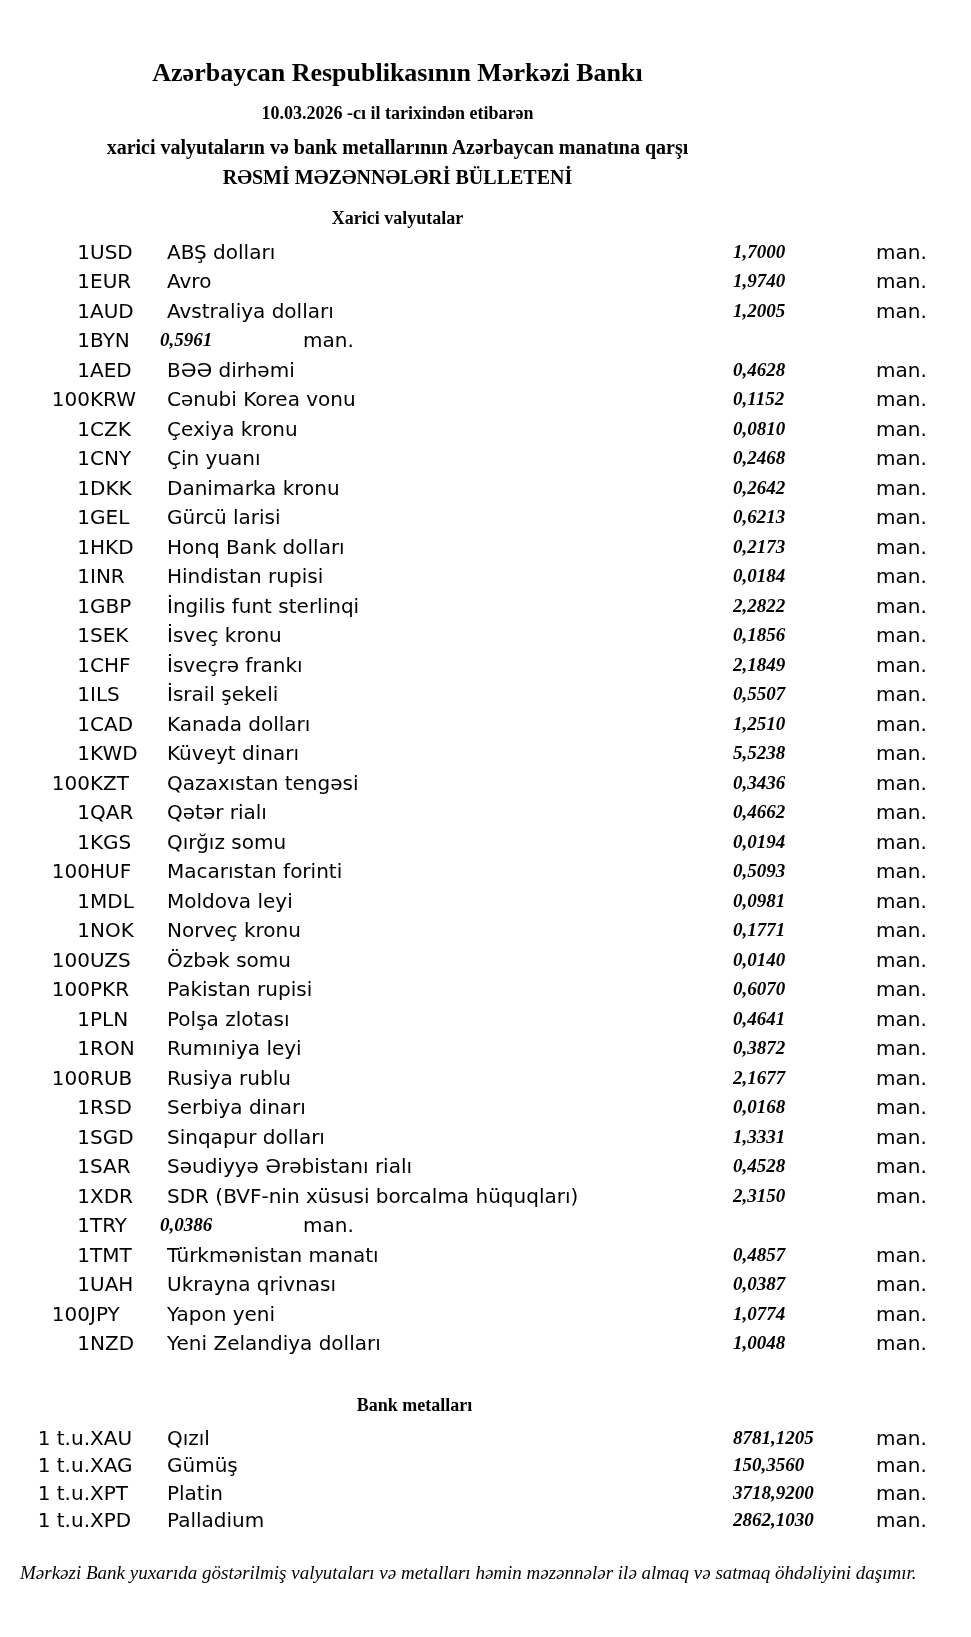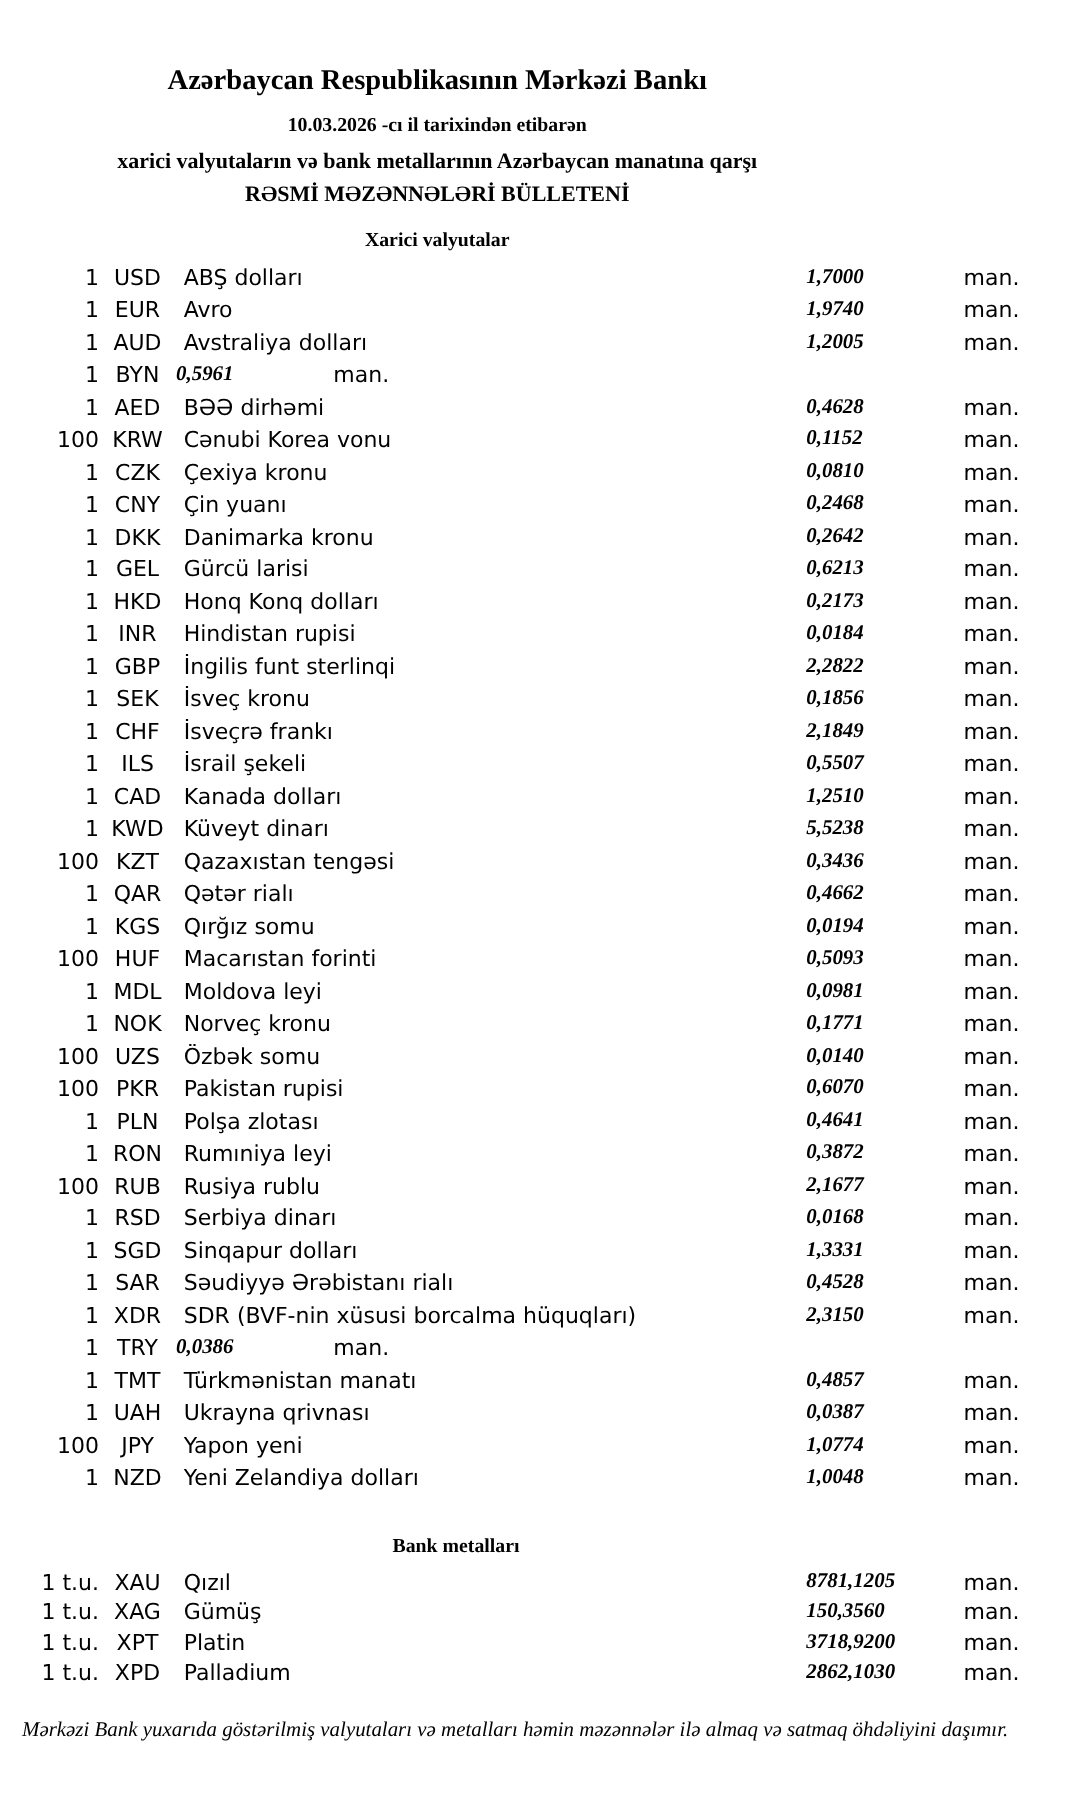--- a/index.html
+++ b/index.html
@@ -37,21 +37,21 @@
 
   .row { display: flex; align-items: center; }
   .fx-table .row     { height: 29.5px; }
   .metals-table .row { height: 27.5px; }
 
   .qty  {
     width: 90px; text-align: right;
     font-size: 20px; white-space: nowrap;
   }
   .code {
-    width: 70px; text-align: center;
+    width: 70px; 
     font-size: 20px; white-space: nowrap;
   }
   .name {
     flex: 1; text-align: left; padding-left: 7px;
     font-size: 20px; white-space: nowrap; overflow: hidden;
   }
   .rate {
     width: 130px; text-align: left;
     font-family: "Liberation Serif", serif;
     font-weight: bold; font-style: italic;
@@ -147,21 +147,21 @@
     <div class="row">
     <span class="qty">1</span>
     <span class="code">GEL</span>
     <span class="name">Gürcü larisi</span>
     <span class="rate">0,6213</span>
     <span class="man">man.</span>
   </div>
     <div class="row">
     <span class="qty">1</span>
     <span class="code">HKD</span>
-    <span class="name">Honq Konq dolları</span>
+    <span class="name">Honq Bank dolları</span>
     <span class="rate">0,2173</span>
     <span class="man">man.</span>
   </div>
     <div class="row">
     <span class="qty">1</span>
     <span class="code">INR</span>
     <span class="name">Hindistan rupisi</span>
     <span class="rate">0,0184</span>
     <span class="man">man.</span>
   </div>

